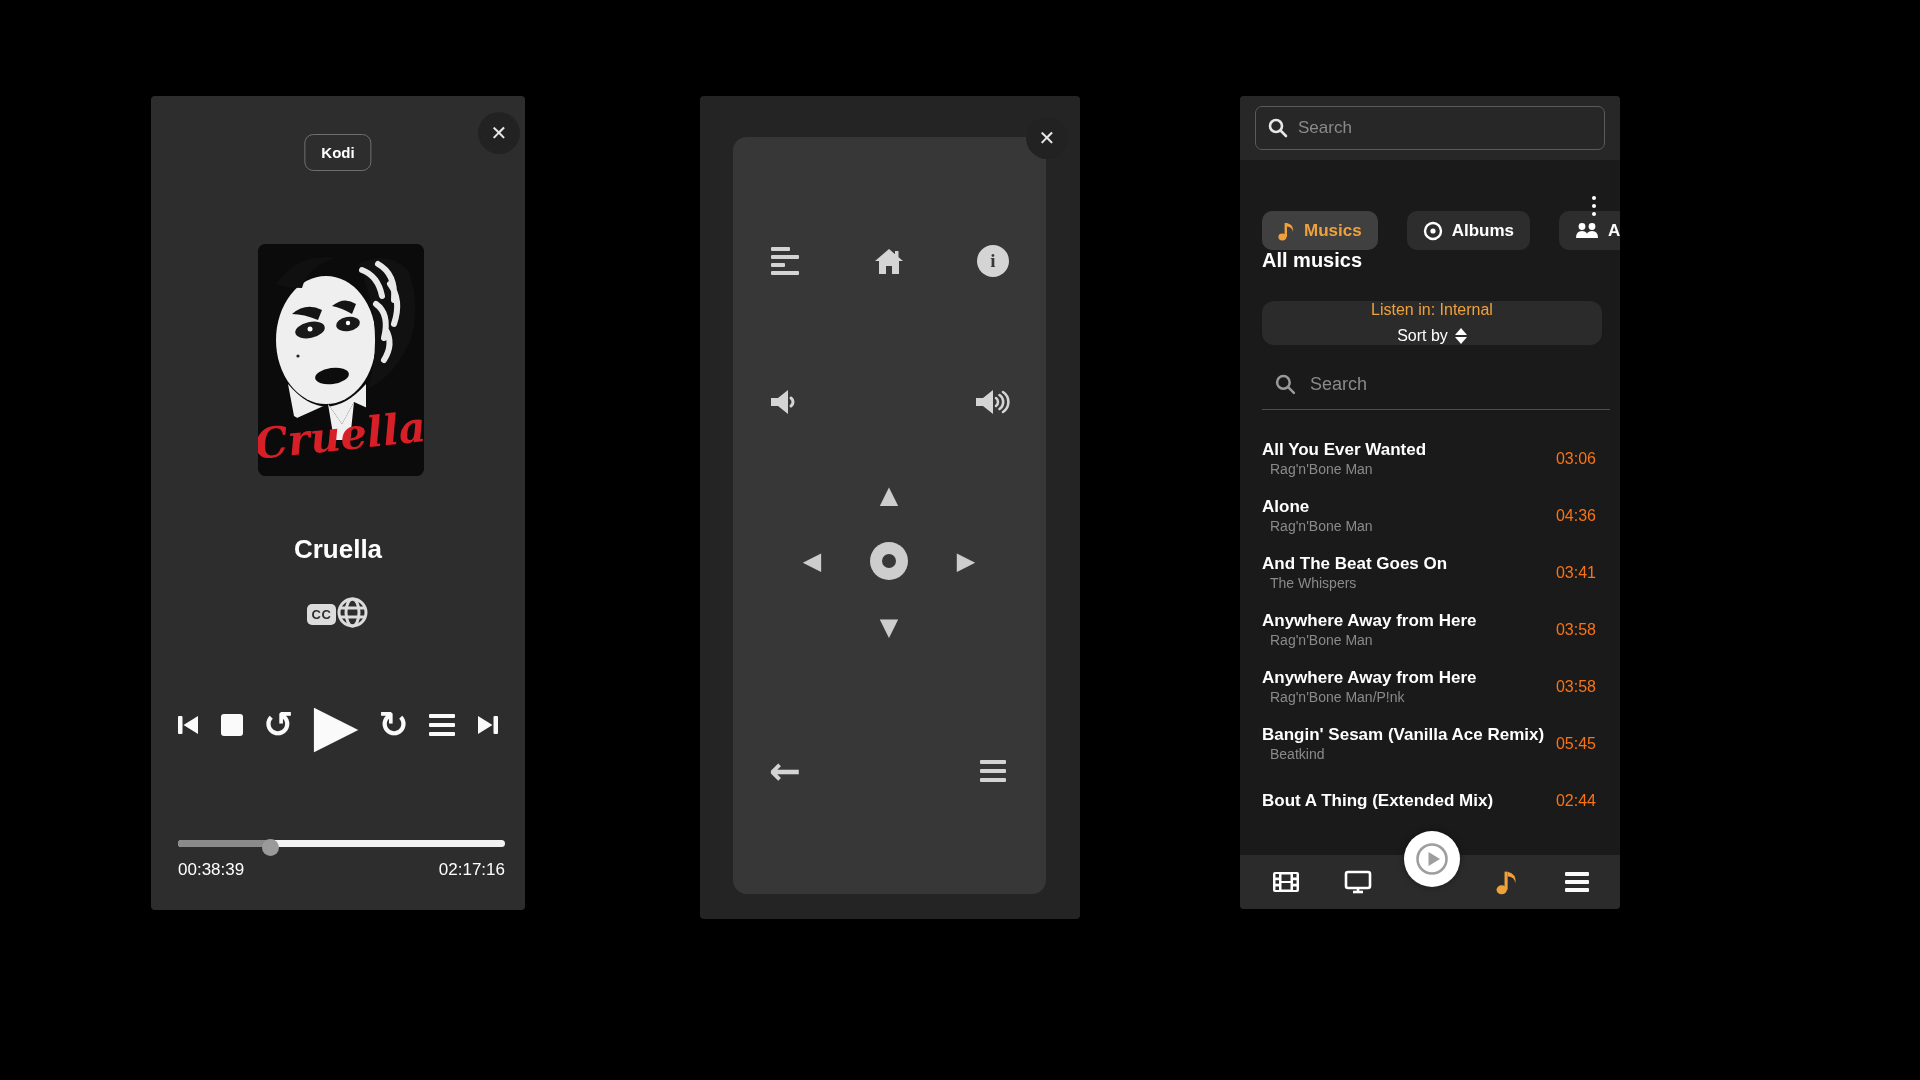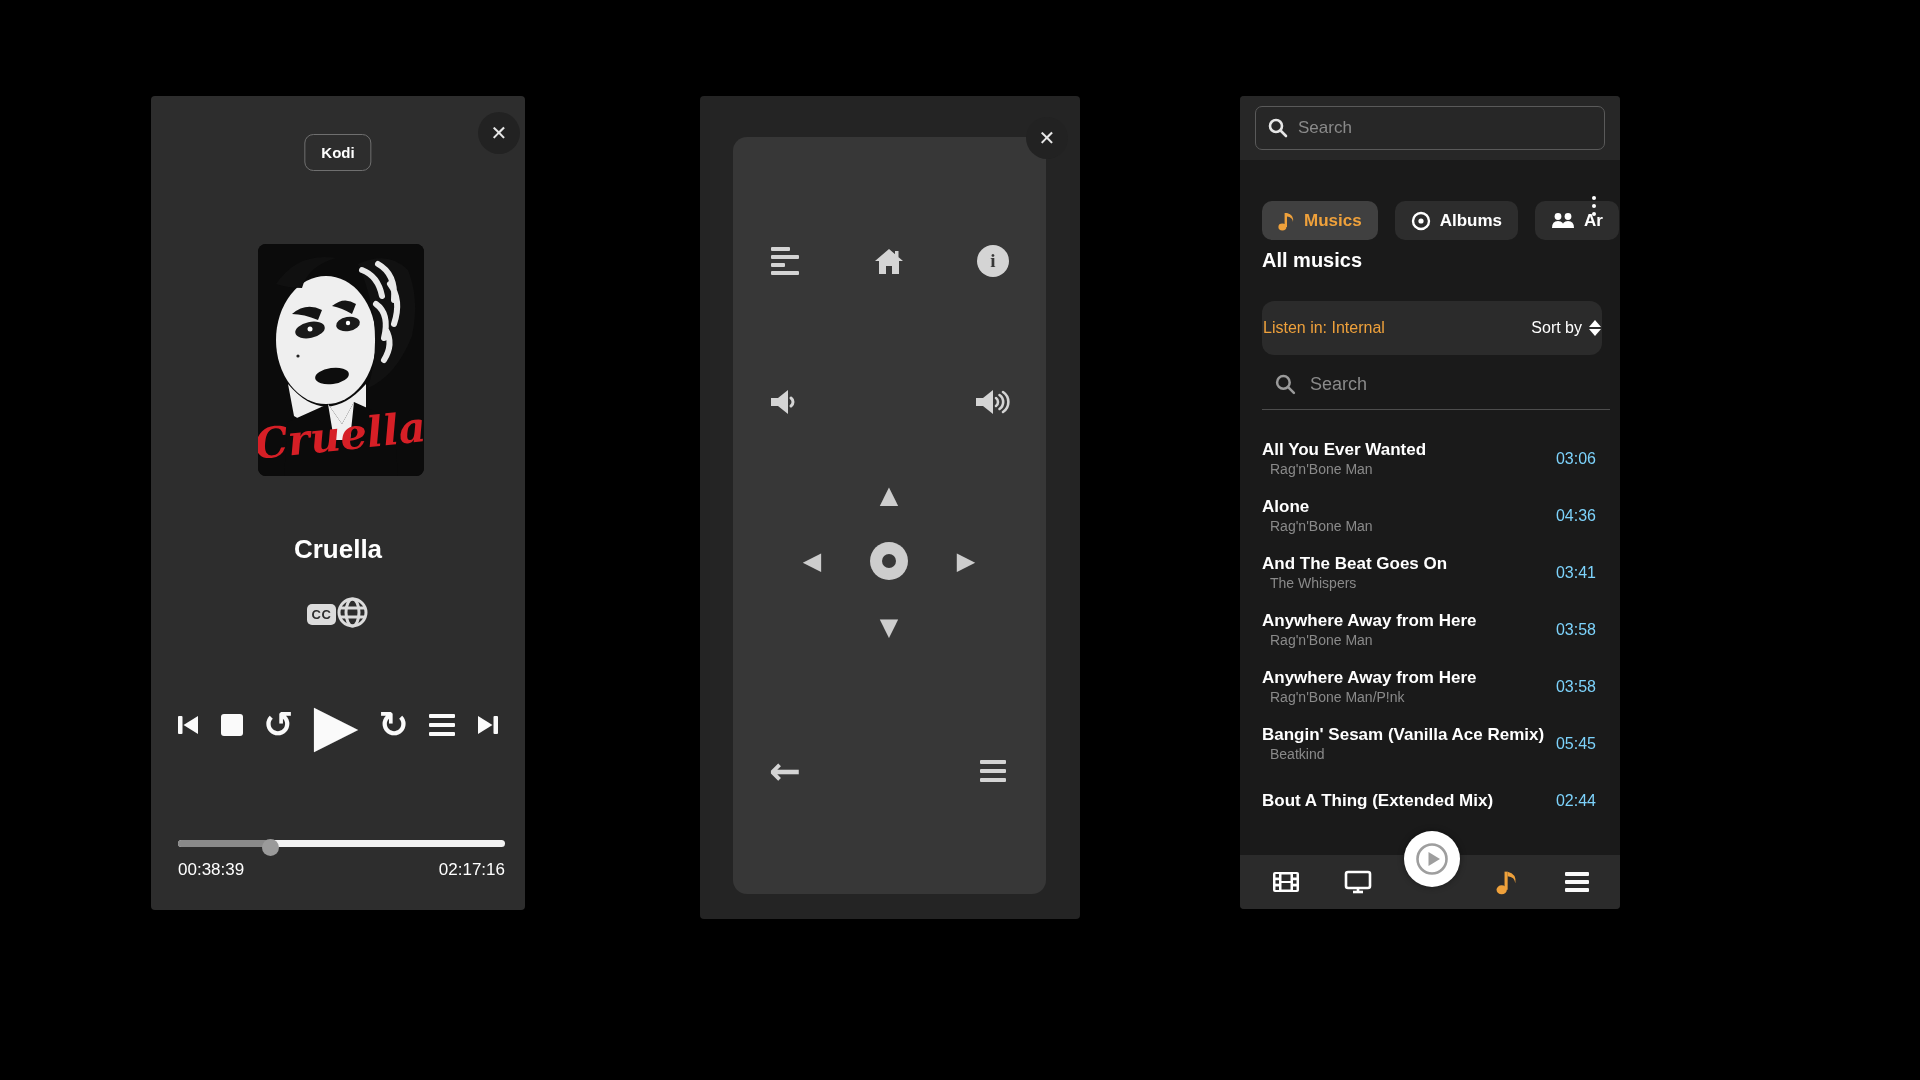--- a/index.html
+++ b/index.html
@@ -67,33 +67,33 @@
   
   #library-panel { left:1240px; top:96px; width:380px; height:813px; background:#1a1a1a;
                    overflow:hidden; }
   .lib-top { position:absolute; left:0; top:0; width:100%; height:64px; background:#272727; }
   .search-box { position:absolute; left:15px; top:10px; width:350px; height:44px;
                 border:1px solid #5a5a5a; border-radius:7px; display:flex;
                 align-items:center; padding:0 12px; gap:10px; background:transparent; }
   .search-box input { flex:1; background:transparent; border:none; outline:none;
                       color:#cfcfcf; font-size:17px; }
   .search-box input::placeholder { color:#8a8a8a; }
-  .tabs-row { position:absolute; left:22px; top:105px; height:39px; display:flex; gap:17px; }
+  .tabs-row { position:absolute; left:22px; top:115px; height:39px; display:flex; gap:29px; }
   .chip { height:39px; border-radius:10px; background:#2d2d2d; display:flex;
           align-items:center; gap:9px; padding:0 16px; color:#fff; font-size:17px;
           font-weight:bold; cursor:pointer; white-space:nowrap; }
   .chip.active { background:#404040; color:var(--accent,#EFA13B); }
   .kebab { position:absolute; left:352px; top:100px; display:flex; flex-direction:column;
            gap:4px; cursor:pointer; }
   .kebab i { width:4px; height:4px; background:#fff; border-radius:50%; display:block; }
   .lib-heading { position:absolute; left:22px; top:153px; color:#fff; font-size:20px;
                  font-weight:bold; }
-  .listen-bar { position:absolute; left:22px; top:205px; width:340px; height:54px;
+  .listen-bar { position:absolute; left:22px; top:205px; width:340px; height:44px;
                 background:#2b2b2b; border-radius:12px; display:flex; align-items:center;
-                justify-content:space-between; padding:0 1px; }
+                justify-content:space-between; padding:0 1px;flex-direction:column; }
   .listen-label { color:var(--accent,#EFA13B); font-size:16px; cursor:pointer; }
   .sort-wrap { display:flex; align-items:center; gap:7px; color:#fff; font-size:16px;
                cursor:pointer; }
   .sort-icon { display:flex; flex-direction:column; gap:2px; }
   .sort-icon .tri-up { width:0; height:0; border-left:6px solid transparent;
         border-right:6px solid transparent; border-bottom:7px solid #fff; }
   .sort-icon .tri-dn { width:0; height:0; border-left:6px solid transparent;
         border-right:6px solid transparent; border-top:7px solid #fff; }
   .list-search { position:absolute; left:35px; top:272px; width:320px; height:32px;
                  display:flex; align-items:center; gap:14px; }
@@ -102,21 +102,21 @@
   .list-search input::placeholder { color:#8a8a8a; }
   .list-divider { position:absolute; left:22px; top:313px; width:348px; height:1px;
                   background:#4d4d4d; }
   .song-list { position:absolute; left:22px; top:334px; width:334px; height:425px;
                overflow:hidden; }
   .song-row { height:57px; display:flex; align-items:center; cursor:pointer; }
   .song-main { flex:1; min-width:0; }
   .song-title { color:#fff; font-size:17px; font-weight:bold; line-height:21px;
                 white-space:nowrap; }
   .song-artist { color:#8a8a8a; font-size:14px; line-height:19px; white-space:nowrap;margin-left:8px; }
-  .song-duration { color:#7dd3fc; font-size:16px; margin-left:8px; }
+  .song-duration { color:#f97316; font-size:16px; margin-left:8px; }
   .bottom-bar { position:absolute; left:0; top:759px; width:100%; height:54px;
                 background:#2b2b2b; }
   .nav-slot { position:absolute; top:0; height:54px; transform:translateX(-50%);
               display:flex; align-items:center; justify-content:center; cursor:pointer; }
   .fab { position:absolute; left:164px; top:735px; width:56px; height:56px;
          border-radius:50%; background:#fff; display:flex; align-items:center;
          justify-content:center; cursor:pointer; box-shadow:0 0 6px rgba(0,0,0,0.4); }
 </style>
 </head>
 <body>

